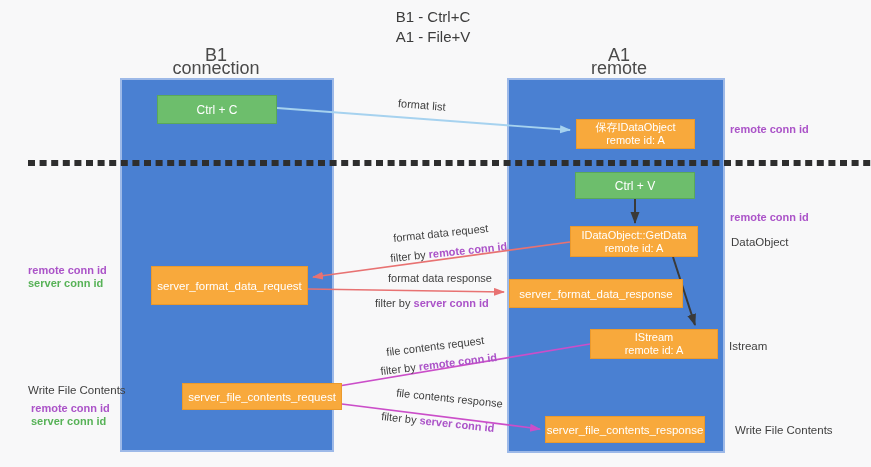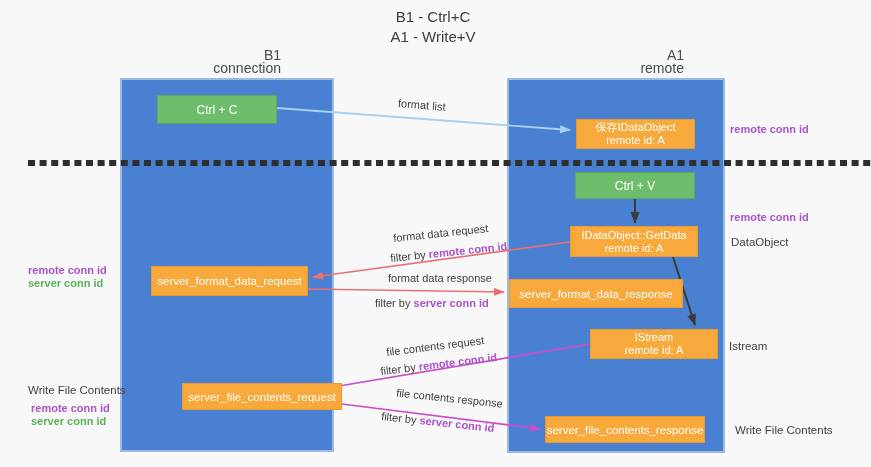--- a/index.html
+++ b/index.html
@@ -1,41 +1,41 @@
 <!DOCTYPE html>
 <html><head>
 <meta charset="utf-8">
 <style>
   html,body{margin:0;padding:0;}
   body{background:#f8f8f9;font-family:"Liberation Sans",sans-serif;}
   #canvas{position:relative;width:871px;height:467px;background:#f8f8f9;overflow:hidden;padding-left:44px;}
   .abs{position:absolute;}
   .title{width:300px;text-align:center;font-size:15px;line-height:20px;color:#3c3c3c;}
-  .lifeline-head{width:130px;text-align:right;font-size:14px;line-height:13px;color:#4a4a4a;}
+  .lifeline-head{width:130px;text-align:center;font-size:18px;line-height:13px;color:#4a4a4a;}
   .col{position:absolute;background:#4a80d2;border:2px solid #9db9e8;box-sizing:border-box;}
   .box{position:absolute;display:flex;flex-direction:column;align-items:center;justify-content:center;
        color:#fff;text-align:center;box-sizing:border-box;}
   .box.green{background:#6dbe6c;border:1px solid #5aa85a;font-size:12px;}
   .box.orange{background:#f8a93c;border:1px solid #eb9a2d;font-size:11.5px;}
   .box .l2{font-size:11px;line-height:13px;}
   .edge-label{position:absolute;white-space:nowrap;font-size:11px;color:#3f3f3f;}
   .ann{position:absolute;white-space:nowrap;font-size:11px;}
   .ann.black{color:#3f3f3f;font-size:11.5px;}
   .purple{color:#ab53c8;font-weight:bold;}
   .greenlab{color:#57b257;font-weight:bold;}
   svg{position:absolute;left:0;top:0;}
 </style>
 </head>
 <body>
 
 <div id="canvas">
 
   <div class="abs title" style="left:283px;top:7px;">
     <div>B1 - Ctrl+C</div>
-    <div>A1 - Write+V</div>
+    <div>A1 - File+V</div>
   </div>
 
   <div class="abs lifeline-head" style="left:151px;top:49px;">
     <div>B1</div>
     <div>connection</div>
   </div>
   <div class="abs lifeline-head" style="left:554px;top:49px;">
     <div>A1</div>
     <div>remote</div>
   </div>
@@ -87,21 +87,21 @@
 
   <div class="box green" style="left:575px;top:172px;width:120px;height:27px;">
     <span>Ctrl + V</span>
   </div>
 
   <div class="box orange" style="left:570px;top:226px;width:128px;height:31px;">
     <span class="l2">IDataObject::GetData</span>
     <span class="l2">remote id: A</span>
   </div>
 
-  <div class="box orange" style="left:151px;top:266px;width:157px;height:30px;">
+  <div class="box orange" style="left:151px;top:266px;width:157px;height:39px;">
     <span>server_format_data_request</span>
   </div>
 
   <div class="box orange" style="left:509px;top:279px;width:174px;height:29px;">
     <span>server_format_data_response</span>
   </div>
 
   <div class="box orange" style="left:590px;top:329px;width:128px;height:30px;">
     <span class="l2">IStream</span>
     <span class="l2">remote id: A</span>

